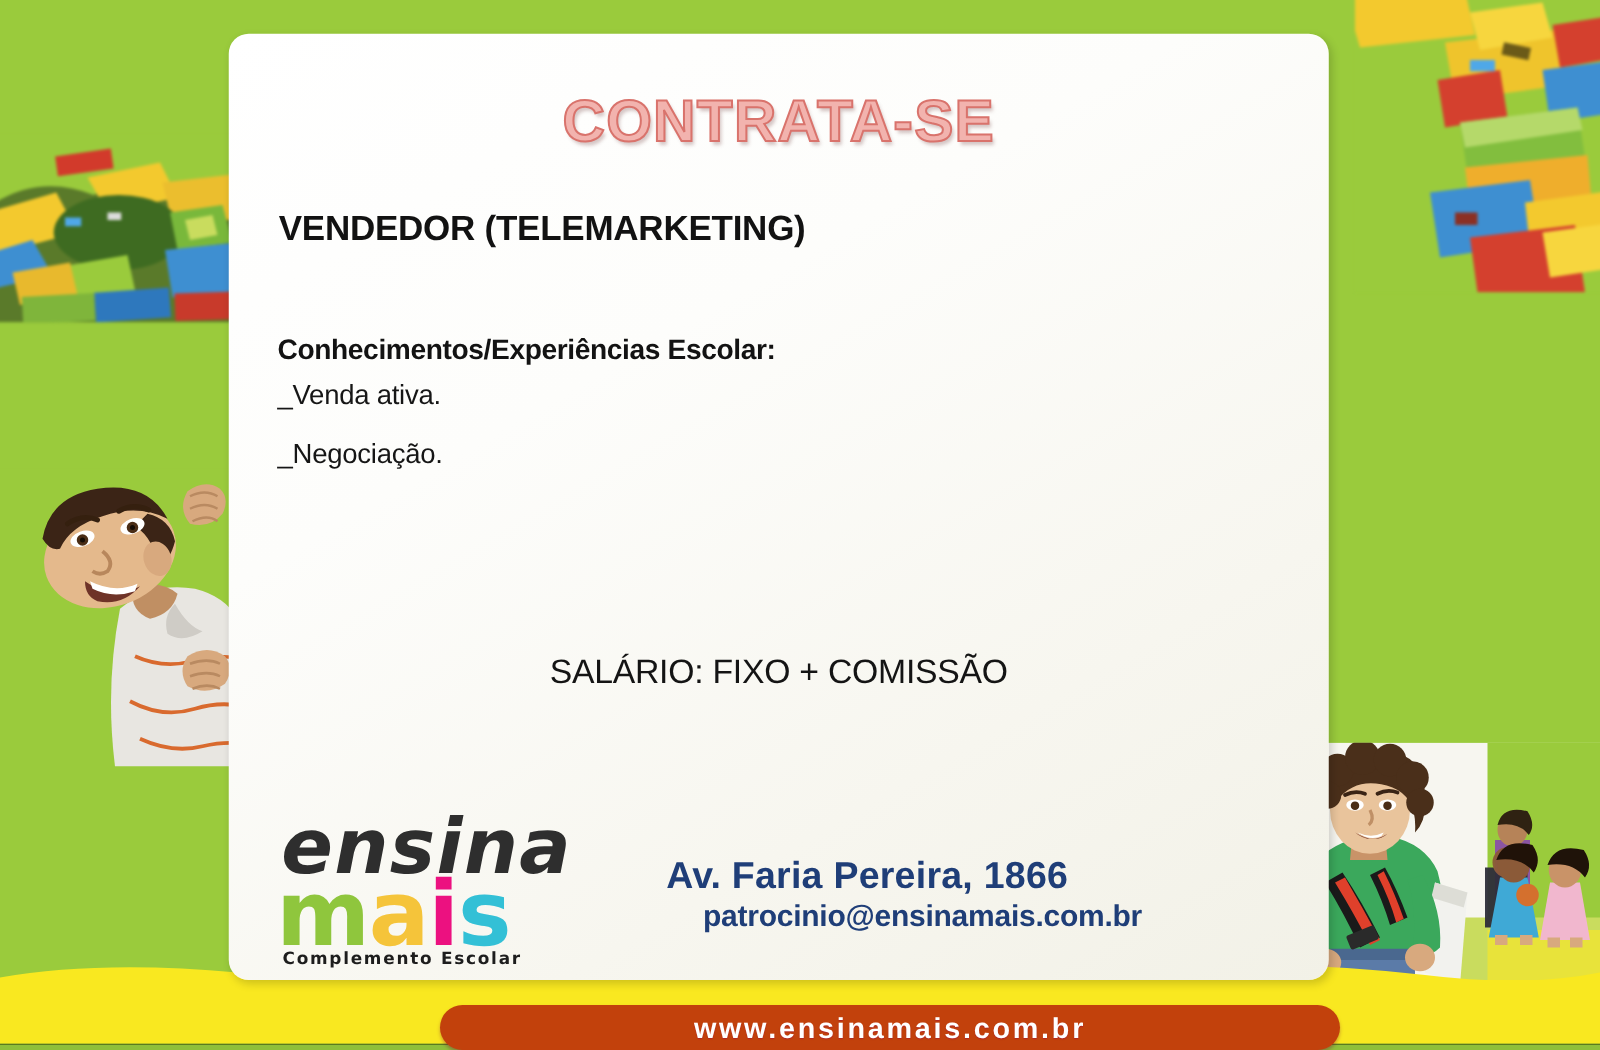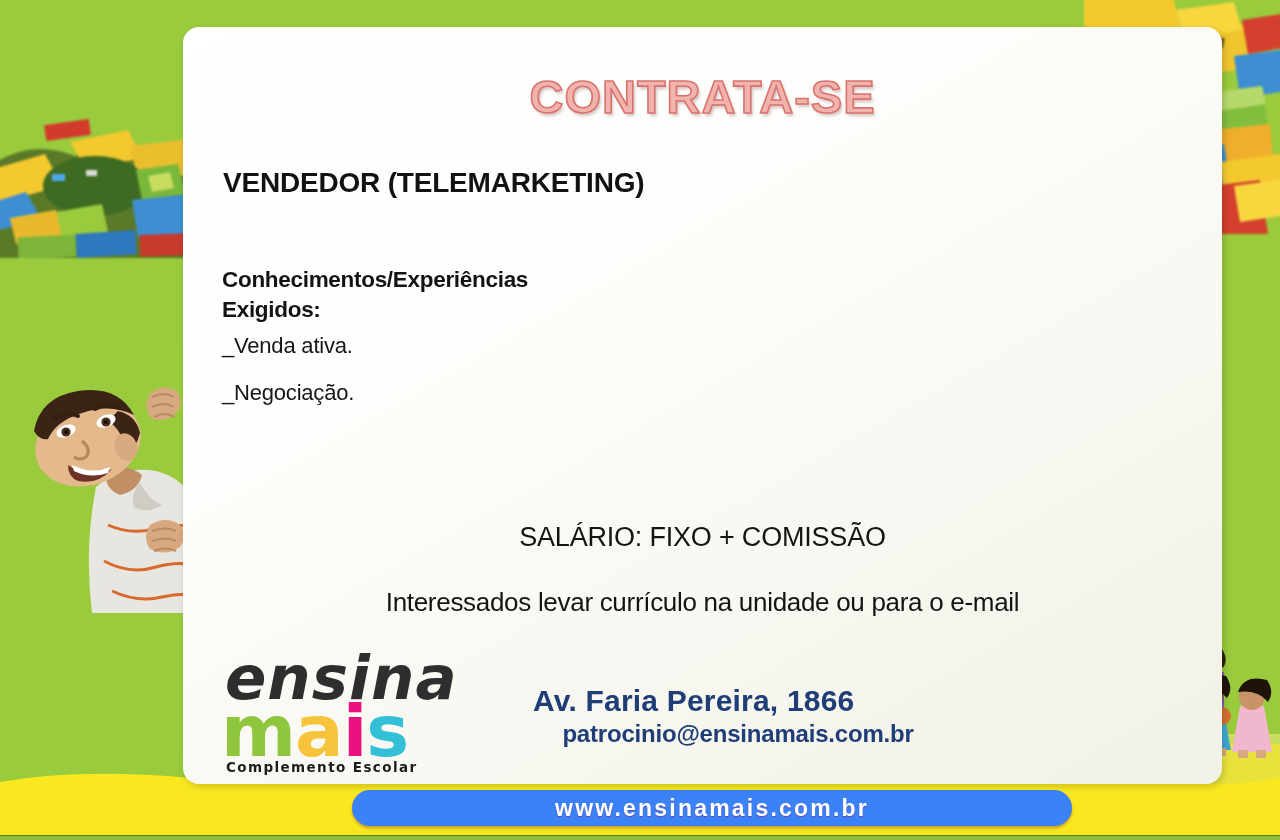--- a/index.html
+++ b/index.html
@@ -51,44 +51,44 @@
     left: 0; right: 0; bottom: 0;
     height: 5px;
     background: #8FBF3A;
     border-top: 1px solid #5a7a20;
   }
 
   
   .url-banner {
     position: absolute;
     left: 352px;
-    bottom: 14px;
+    bottom: 0;
     width: 720px;
     height: 36px;
-    background: #3b82f6;
+    background: #c2410c;
     border-radius: 18px;
     box-shadow: 0 2px 3px rgba(120,0,55,0.35);
     display: flex;
     align-items: center;
     justify-content: center;
   }
   .url-banner span {
     color: #FFFFFF;
     font-size: 23px;
     font-weight: bold;
     letter-spacing: 2.2px;
     text-shadow: 0 1px 1px rgba(150,0,70,0.45);
   }
 
   
   .card {
     position: absolute;
     left: 183px;
     top: 27px;
-    width: 1039px;
+    width: 880px;
     height: 757px;
     background: linear-gradient(150deg,#ffffff 0%,#fdfdfb 35%,#f7f6ef 72%,#f2f1e7 100%);
     border-radius: 16px;
     box-shadow: 2px 3px 7px rgba(0,0,0,0.17);
     overflow: hidden;
   }
 
   
   .title {
     position: absolute;
@@ -472,28 +472,27 @@
   </div>
 </div>
 
 <div class="card">
 
   <div class="title">CONTRATA-SE</div>
 
   <div class="job-title">VENDEDOR (TELEMARKETING)</div>
 
   <div class="col-left">
-    <div class="col-head">Conhecimentos/Experiências Exigidos:</div>
+    <div class="col-head">Conhecimentos/Experiências Escolar:</div>
     <div class="col-item">_Venda ativa.</div>
     <div class="col-item">_Negociação.</div>
   </div>
 
 
   <div class="salary">SALÁRIO: FIXO + COMISSÃO</div>
-  <div class="interested">Interessados levar currículo na unidade ou para o e-mail</div>
 
   <div class="logo">
     <div class="logo-ensina">ensina</div>
     <div class="logo-mais"><span class="lm">m</span><span class="la">a</span><span class="li">i</span><span class="ls">s</span></div>
     <div class="logo-sub">Complemento Escolar</div>
   </div>
 
   <div class="address">
     <div class="addr-line1">Av. Faria Pereira, 1866</div>
     <div class="addr-line2">patrocinio@ensinamais.com.br</div>

